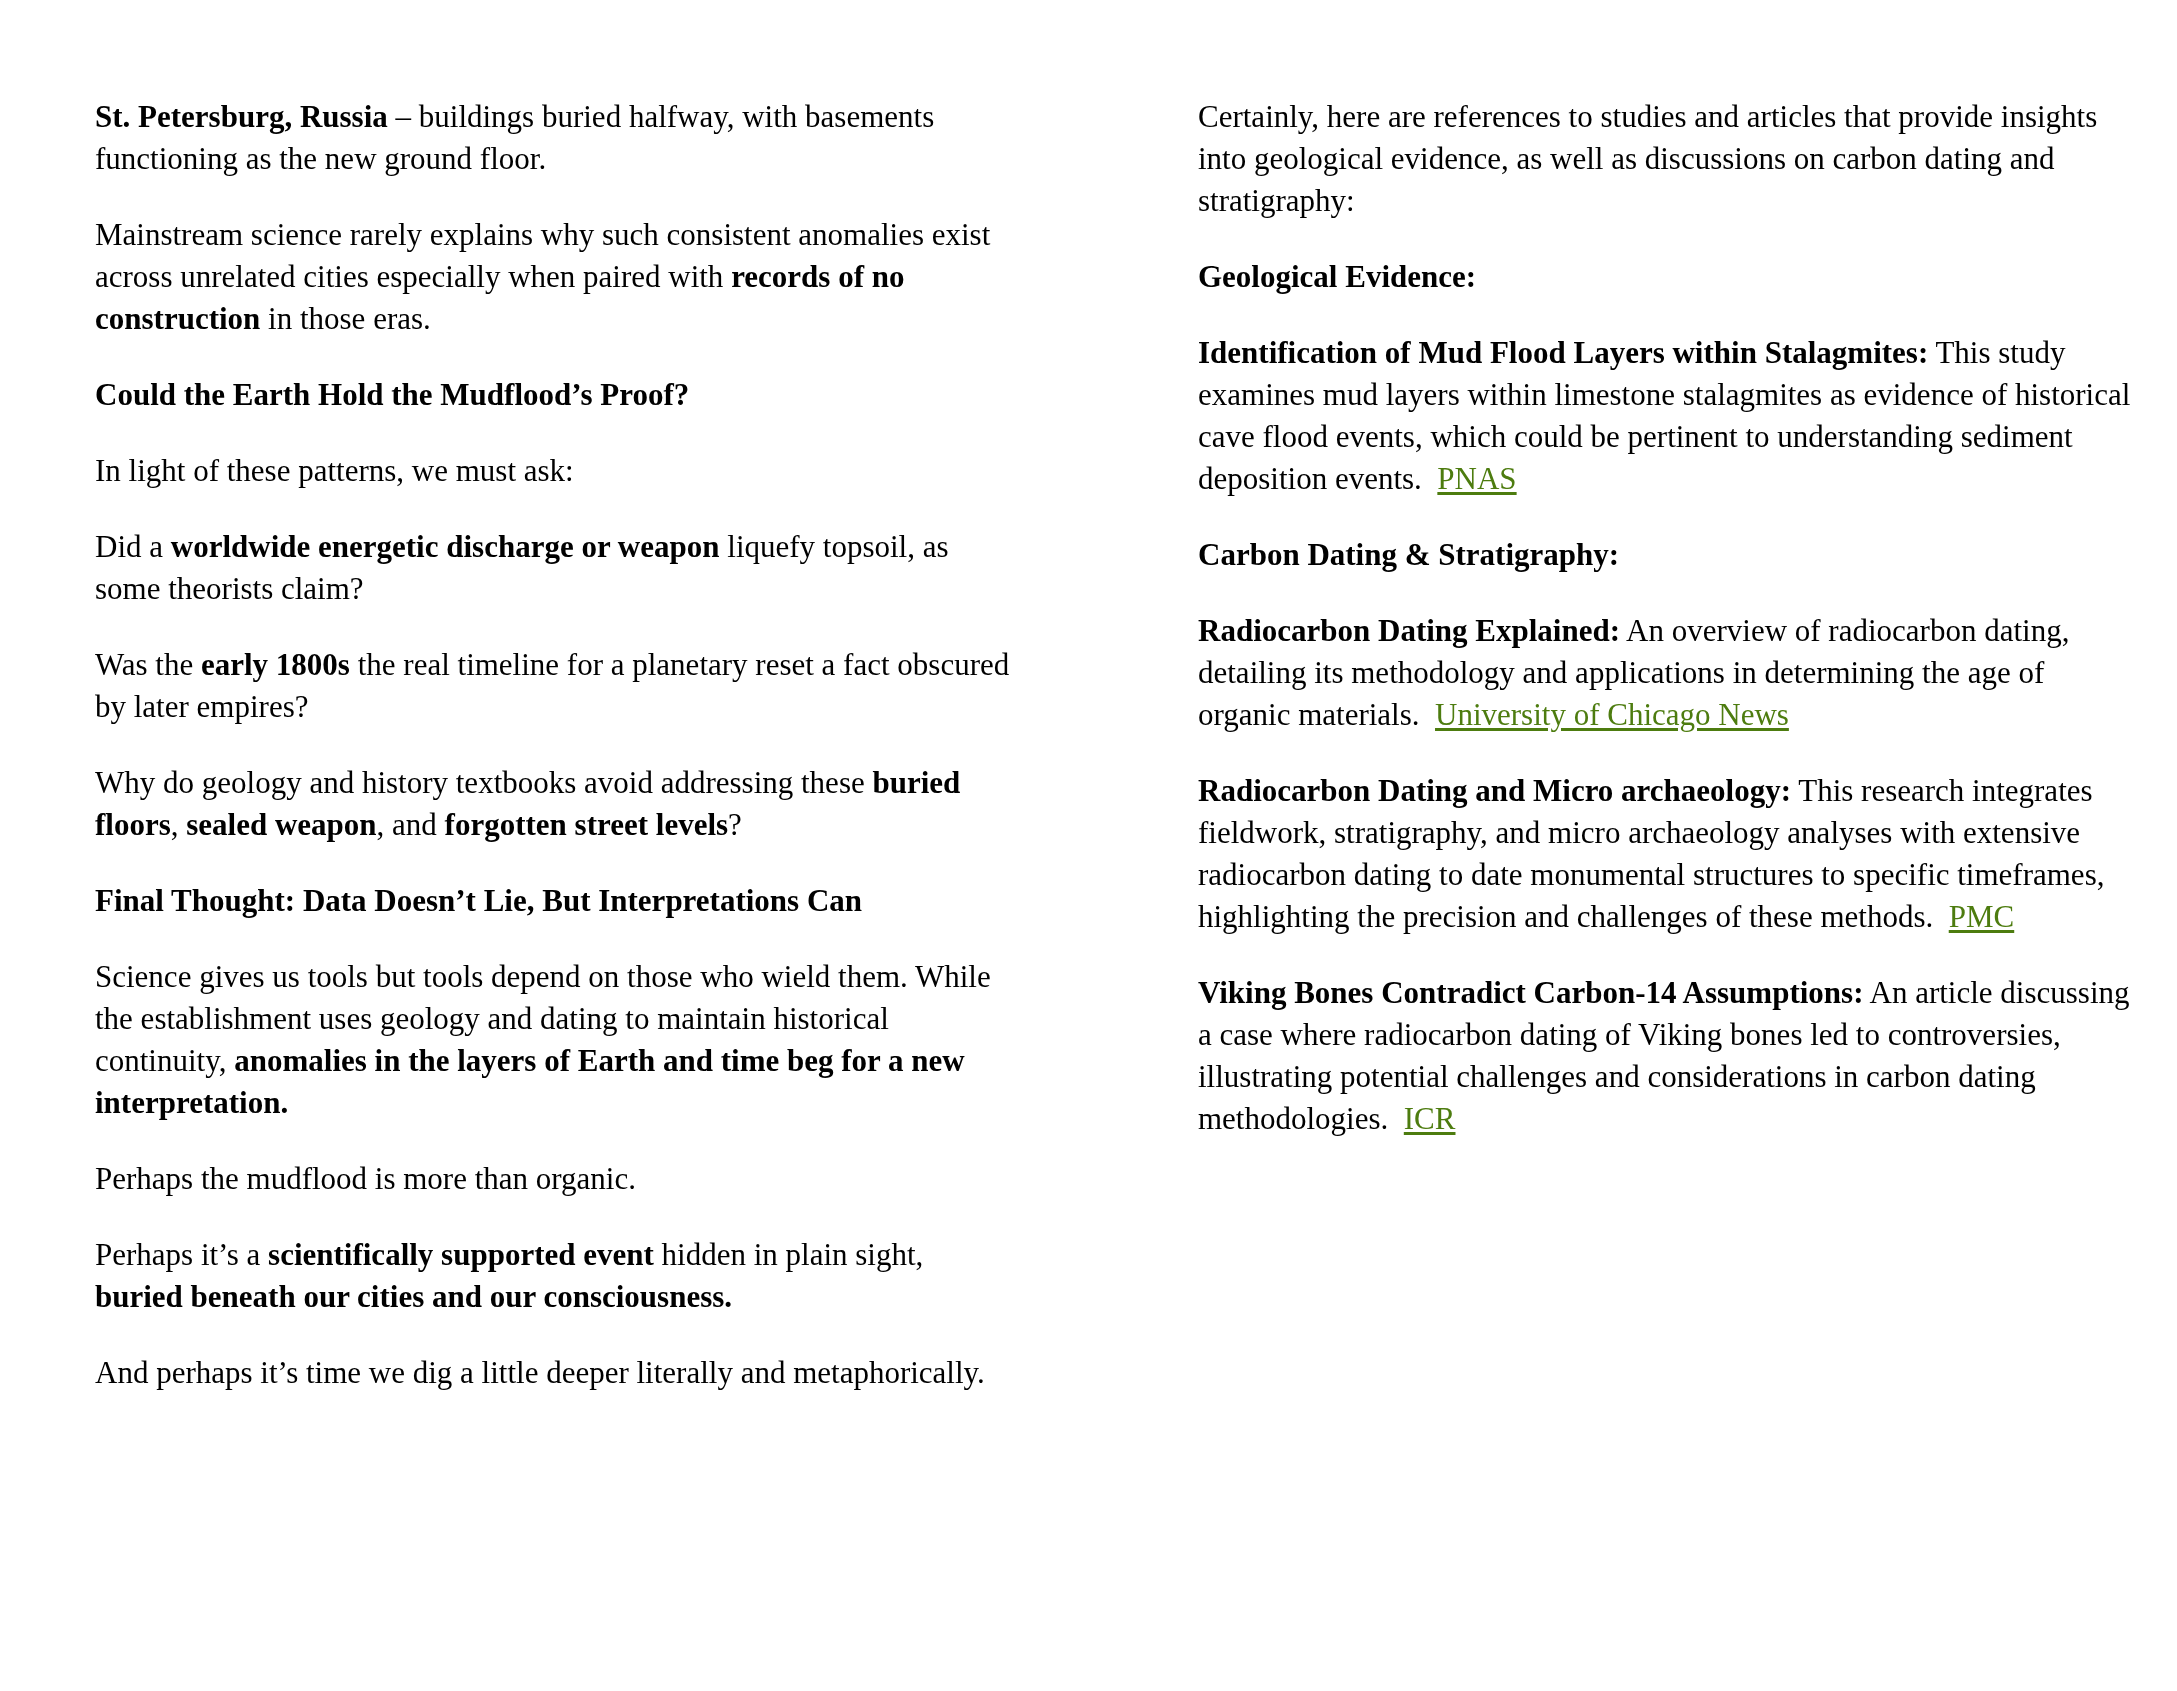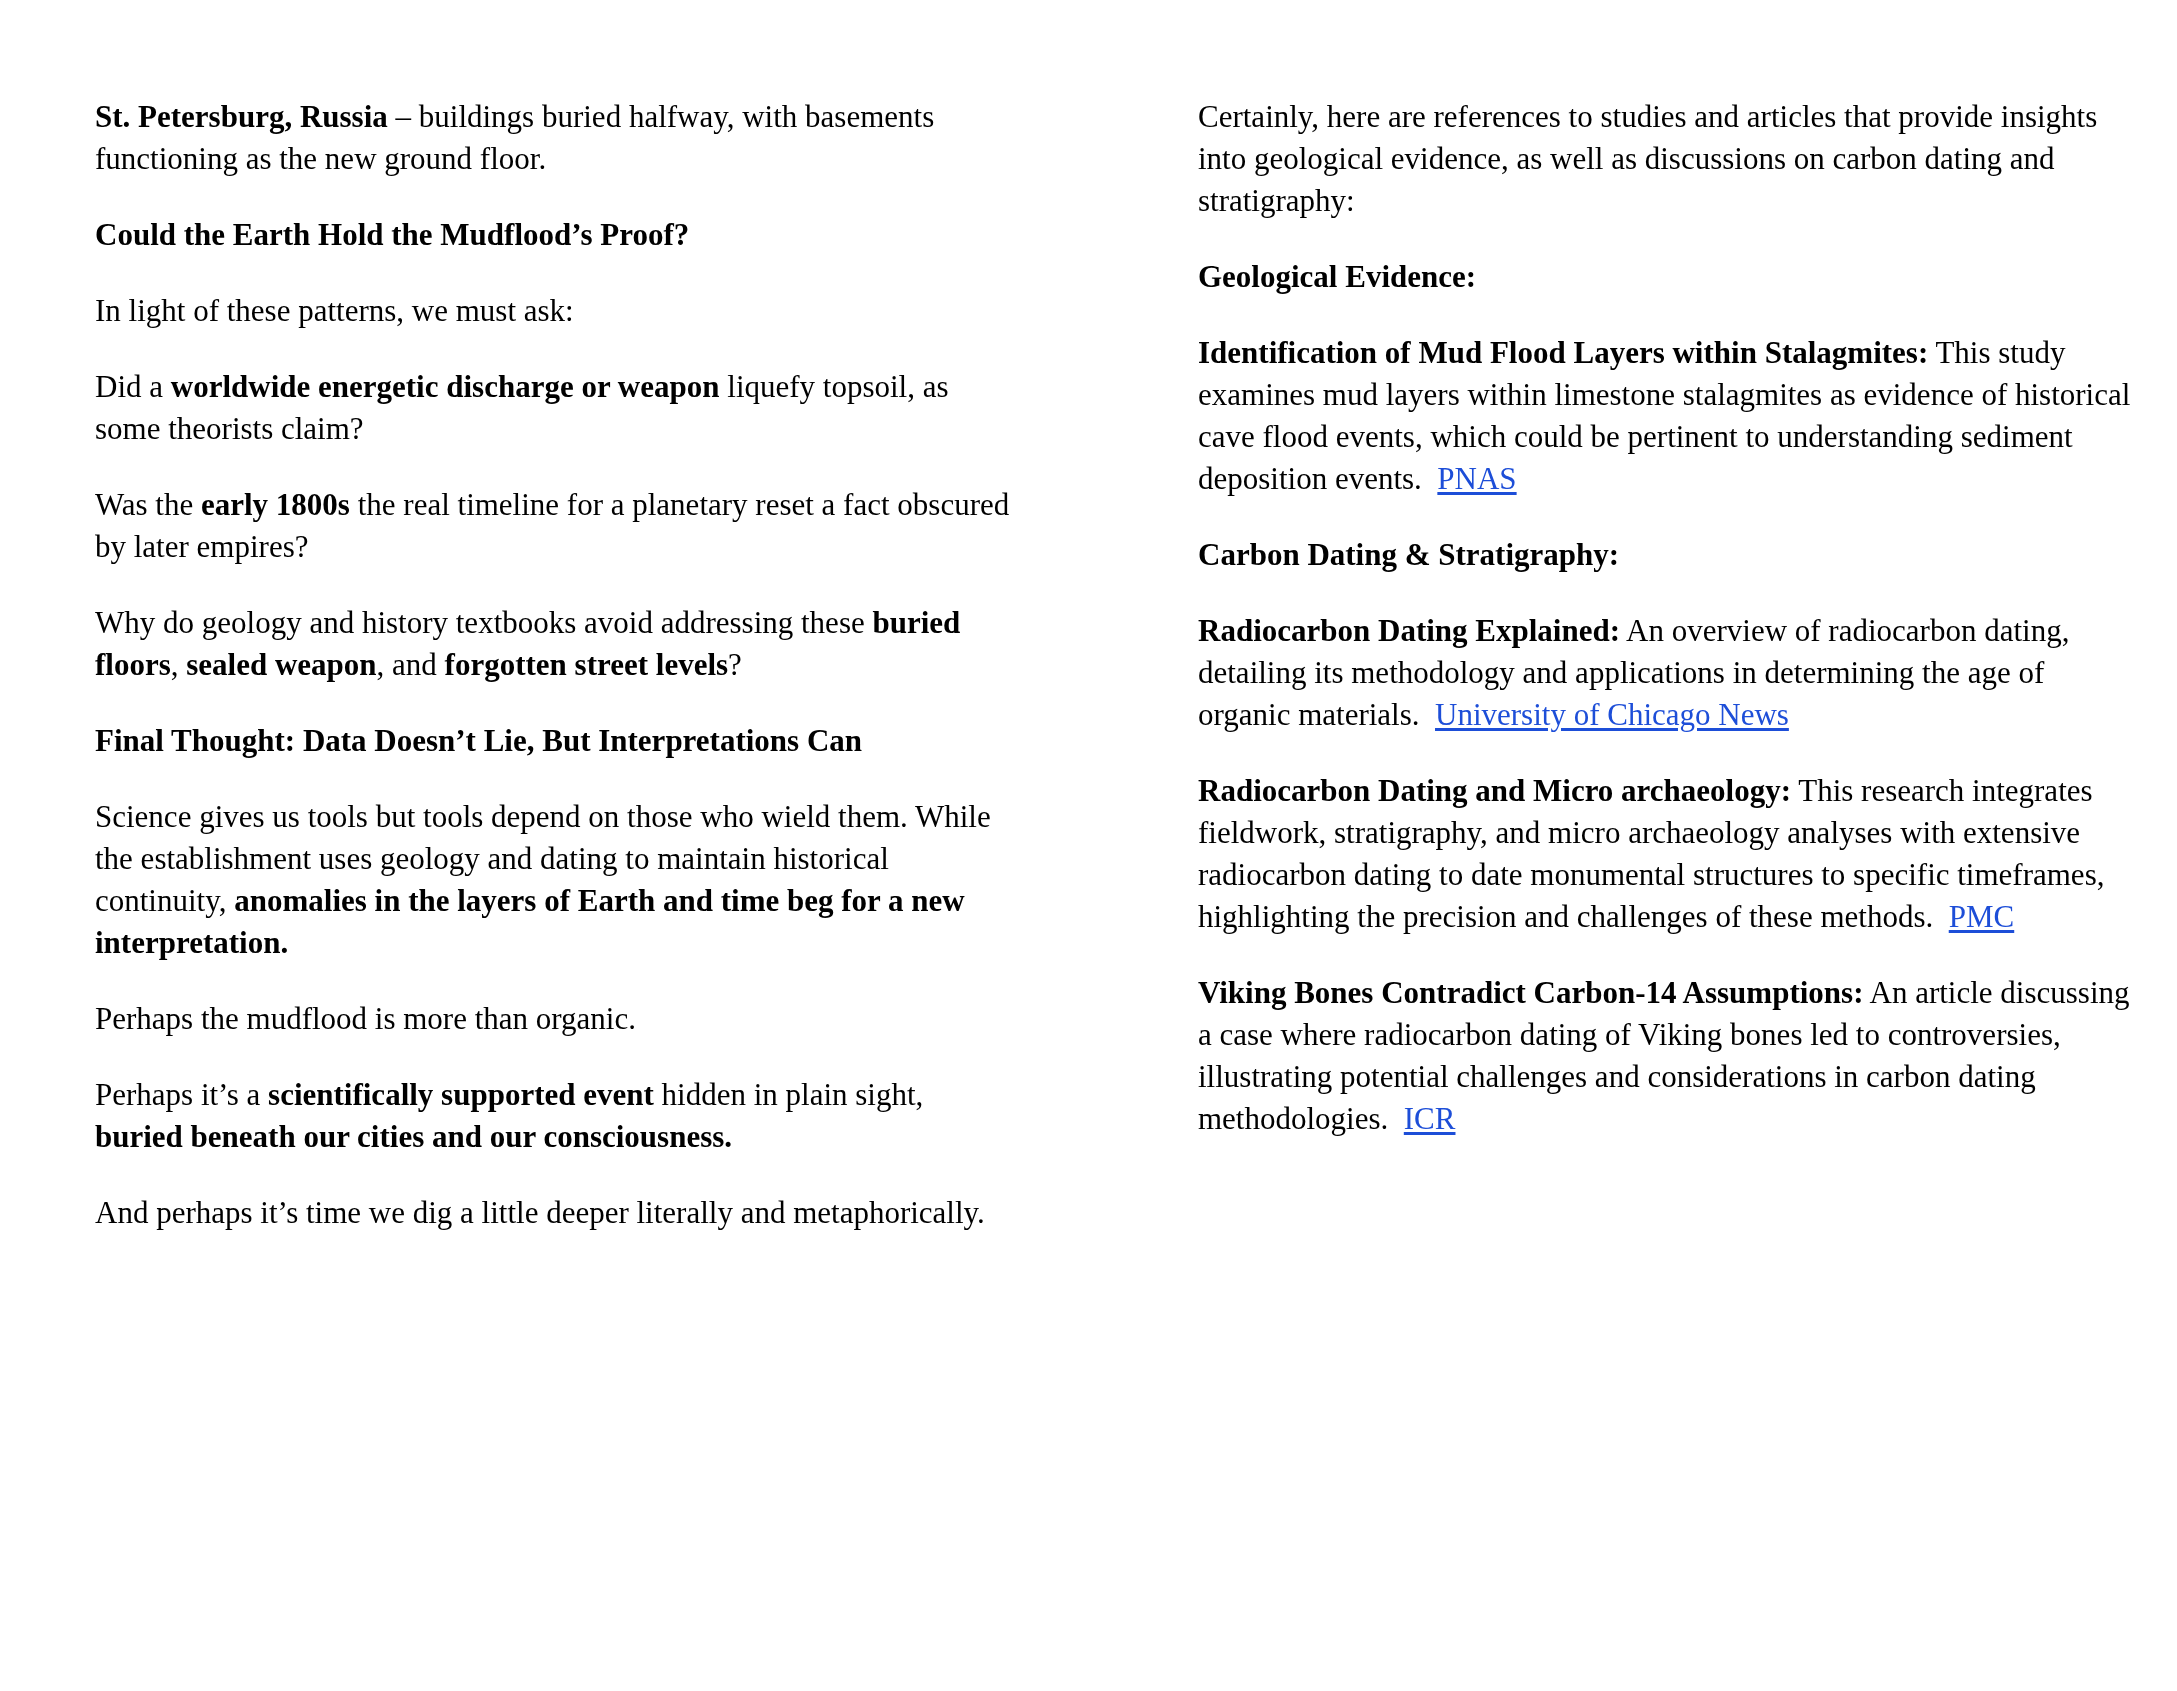--- a/index.html
+++ b/index.html
@@ -4,28 +4,29 @@
 <style>
   html, body { margin: 0; padding: 0; background: #ffffff; }
   body { width: 2177px; height: 1692px; position: relative; overflow: hidden;
          font-family: "Liberation Serif", "DejaVu Serif", serif; color: #000; }
   .col { position: absolute; top: 96px; font-size: 31px; line-height: 42px; }
   .col-left { left: 95px; width: 915px; }
   .col-right { left: 1198px; width: 935px; }
   p { margin: 0 0 34px 0; }
   p.gap-before { }
   b { font-weight: bold; }
-  a { color: #1d4ed8; text-decoration: underline; text-underline-offset: 3px; }
+  a { color: #4d7c0f; text-decoration: underline; text-underline-offset: 3px; }
   .sp { white-space: pre; }
 </style>
 </head>
 <body>
 
 <div class="col col-left">
   <p><b>St. Petersburg, Russia</b><span> – buildings buried halfway, with basements functioning as the new ground floor.</span></p>
+  <p><span>Mainstream science rarely explains why such consistent anomalies exist across unrelated cities especially when paired with </span><b>records of no construction</b><span> in those eras.</span></p>
   <p class="gap-before"><b>Could the Earth Hold the Mudflood’s Proof?</b></p>
   <p>In light of these patterns, we must ask:</p>
   <p><span>Did a </span><b>worldwide energetic discharge or weapon</b><span> liquefy topsoil, as some theorists claim?</span></p>
   <p><span>Was the </span><b>early 1800s</b><span> the real timeline for a planetary reset a fact obscured by later empires?</span></p>
   <p><span>Why do geology and history textbooks avoid addressing these </span><b>buried floors</b><span>, </span><b>sealed weapon</b><span>, and </span><b>forgotten street levels</b><span>?</span></p>
   <p class="gap-before"><b>Final Thought: Data Doesn’t Lie, But Interpretations Can</b></p>
   <p><span>Science gives us tools but tools depend on those who wield them. While the establishment uses geology and dating to maintain historical continuity, </span><b>anomalies in the layers of Earth and time beg for a new interpretation.</b></p>
   <p>Perhaps the mudflood is more than organic.</p>
   <p><span>Perhaps it’s a </span><b>scientifically supported event</b><span> hidden in plain sight, </span><b>buried beneath our cities and our consciousness.</b></p>
   <p>And perhaps it’s time we dig a little deeper literally and metaphorically.</p>

